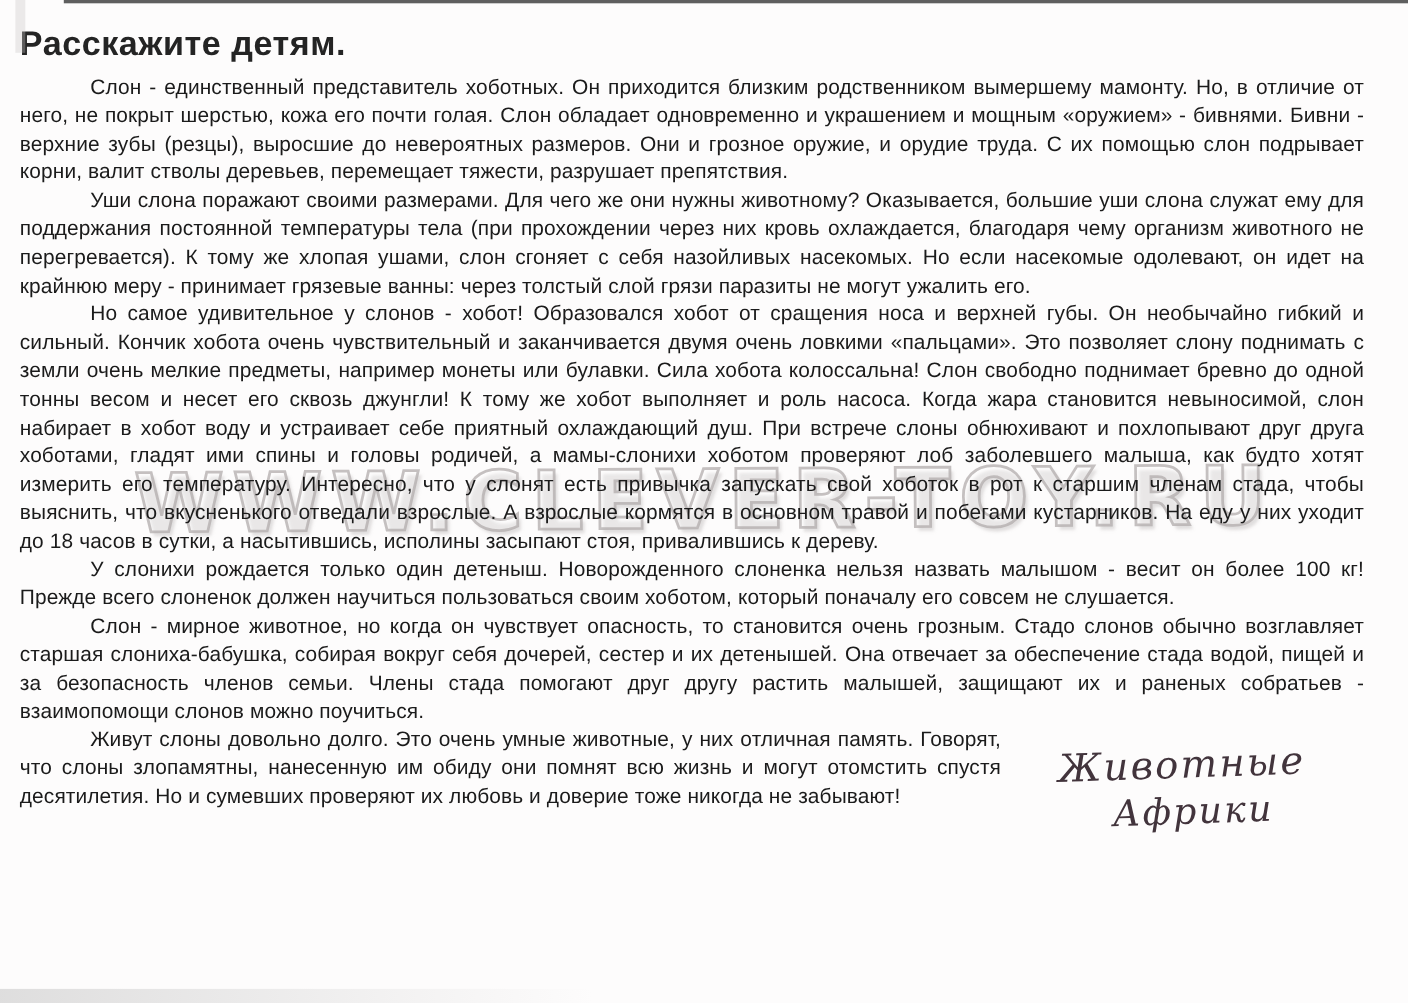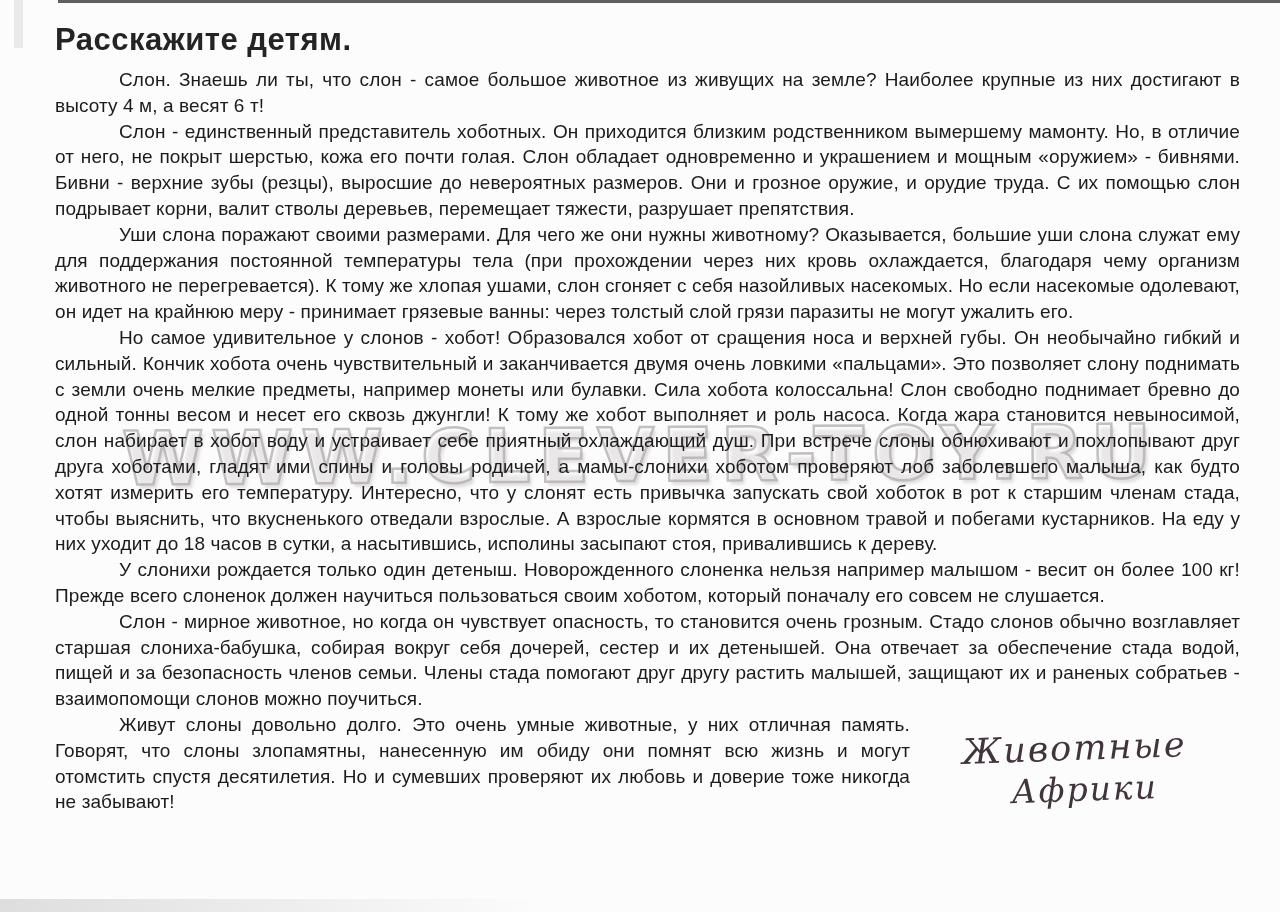--- a/index.html
+++ b/index.html
@@ -52,21 +52,21 @@
     color: rgba(255,255,255,0.30);
     -webkit-text-stroke: 2.5px rgba(178,172,172,0.75);
     text-shadow: 3px 4px 3px rgba(168,163,163,0.35);
     transform: rotate(-0.4deg);
     pointer-events: none;
   }
   
   .page-content {
     position: relative;
     z-index: 2;
-    padding: 22px 40px 0 55px;
+    padding: 22px 40px 0 18px;
   }
   .page-title {
     margin: 0 0 9px 0;
     font-size: 31px;
     font-weight: 700;
     letter-spacing: 0.5px;
     color: #242424;
   }
   .page-content p {
     margin: 0;
@@ -109,25 +109,24 @@
 
 <div class="top-scan-line"></div>
 <div class="left-scan-streak"></div>
 <div class="bottom-scan-shadow"></div>
 
 <div class="watermark">WWW.CLEVER-TOY.RU</div>
 
 <div class="page-content">
   <h1 class="page-title">Расскажите детям.</h1>
 
-  <p>Слон. Знаешь ли ты, что слон - самое большое животное из живущих на земле? Наиболее крупные из них достигают в высоту 4 м, а весят 6 т!</p>
   <p>Слон - единственный представитель хоботных. Он приходится близким родственником вымершему мамонту. Но, в отличие от него, не покрыт шерстью, кожа его почти голая.  Слон обладает одновременно и украшением и мощным «оружием» - бивнями. Бивни - верхние зубы (резцы), выросшие до невероятных размеров. Они и грозное оружие, и орудие труда. С их помощью слон подрывает корни, валит стволы деревьев, перемещает тяжести, разрушает препятствия.</p>
   <p>Уши слона поражают своими размерами. Для чего же они нужны животному? Оказывается, большие уши слона служат ему для поддержания постоянной температуры тела (при прохождении через них кровь охлаждается, благодаря чему организм животного не перегревается). К тому же хлопая ушами, слон сгоняет с себя назойливых насекомых. Но если насекомые одолевают, он идет на крайнюю меру - принимает грязевые ванны: через толстый слой грязи паразиты не могут ужалить его.</p>
   <p>Но самое удивительное у слонов - хобот! Образовался хобот от сращения носа и верхней губы. Он  необычайно гибкий и сильный. Кончик хобота очень чувствительный и заканчивается двумя очень ловкими «пальцами». Это позволяет слону поднимать с земли очень мелкие предметы, например монеты или булавки. Сила хобота колоссальна! Слон свободно поднимает бревно до одной тонны весом и несет его сквозь джунгли! К тому же хобот выполняет и роль насоса. Когда жара становится невыносимой, слон набирает в хобот воду и устраивает себе приятный охлаждающий душ. При встрече слоны обнюхивают и похлопывают друг друга хоботами, гладят ими спины и головы родичей, а мамы-слонихи хоботом проверяют лоб заболевшего малыша, как будто хотят измерить его температуру. Интересно, что у слонят есть привычка запускать свой хоботок в рот к старшим членам стада, чтобы выяснить, что вкусненького отведали взрослые. А взрослые кормятся в основном травой и побегами кустарников. На еду у них уходит до 18 часов в сутки, а насытившись, исполины засыпают стоя, привалившись к дереву.</p>
-  <p>У слонихи рождается только один детеныш. Новорожденного слоненка нельзя например малышом - весит он более 100 кг! Прежде всего слоненок должен научиться пользоваться своим хоботом, который поначалу его совсем не слушается.</p>
+  <p>У слонихи рождается только один детеныш. Новорожденного слоненка нельзя назвать малышом - весит он более 100 кг! Прежде всего слоненок должен научиться пользоваться своим хоботом, который поначалу его совсем не слушается.</p>
   <p>Слон - мирное животное, но когда он чувствует опасность, то становится очень грозным. Стадо слонов обычно возглавляет старшая слониха-бабушка, собирая вокруг себя дочерей, сестер и их детенышей. Она отвечает за обеспечение стада водой, пищей и за безопасность членов семьи. Члены стада помогают друг другу растить малышей, защищают их и раненых собратьев - взаимопомощи слонов можно поучиться.</p>
 
   <div class="final-block">
     <div class="signature">
       <span class="sig-line1">Животные</span>
       <span class="sig-line2">Африки</span>
     </div>
     <p>Живут слоны довольно долго. Это очень умные животные, у них отличная память. Говорят, что слоны злопамятны, нанесенную им обиду они помнят всю жизнь и могут отомстить спустя десятилетия. Но и сумевших проверяют их любовь и доверие тоже никогда не забывают!</p>
   </div>
 </div>

